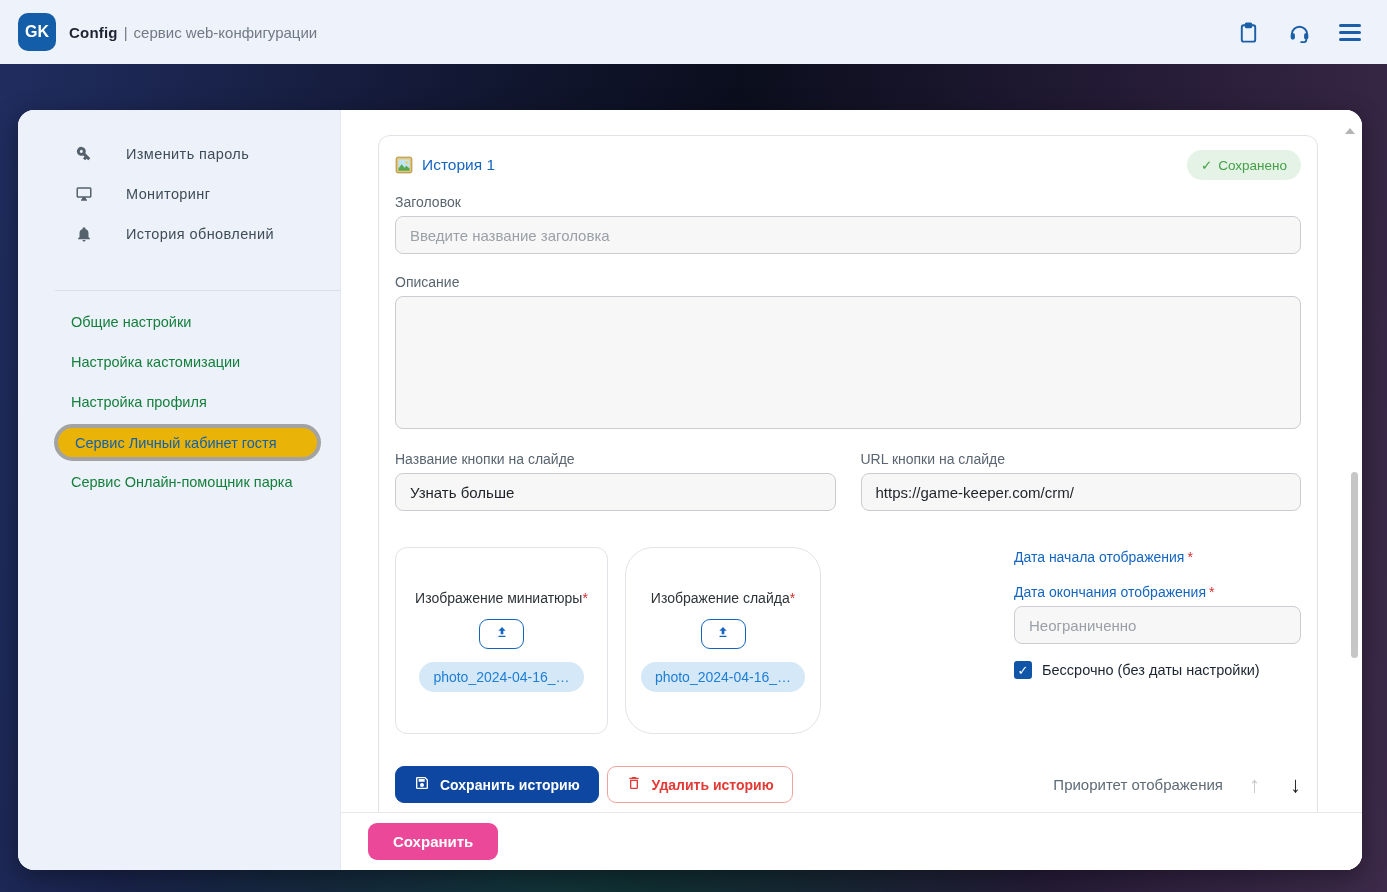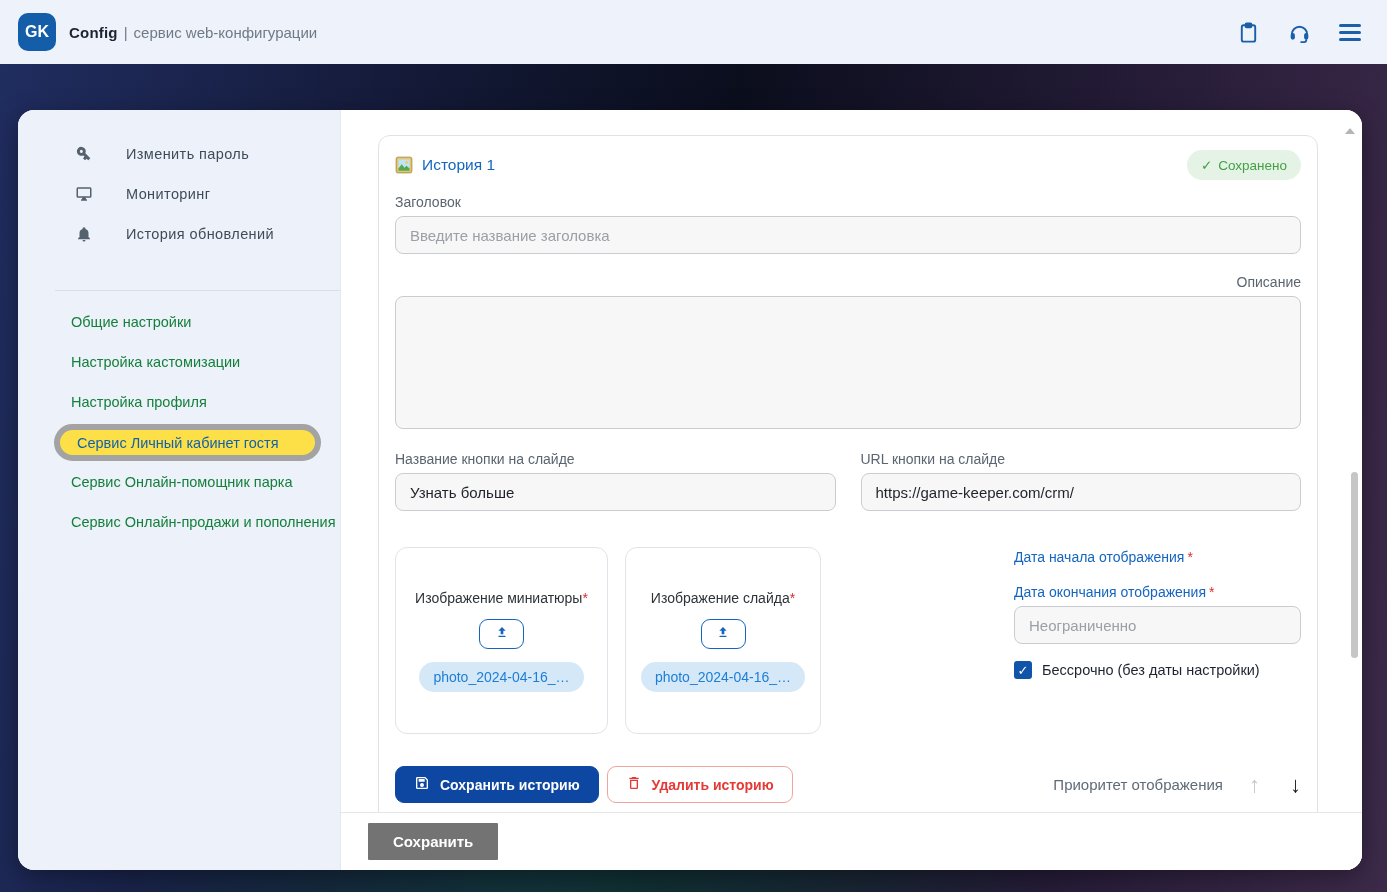--- a/index.html
+++ b/index.html
@@ -35,49 +35,49 @@
   
   .sidebar { width:323px; flex-shrink:0; background:#edf1f9; border-right:1px solid #e2e7f0; padding-top:24px; }
   .side-top-item { height:40px; display:flex; align-items:center; padding-left:56px; gap:32px; cursor:pointer; }
   .side-ico { width:20px; height:20px; display:flex; align-items:center; justify-content:center; }
   .side-ico svg { width:18px; height:18px; }
   .side-top-label { font-size:14.5px; font-weight:500; letter-spacing:.4px; color:#3e4c59; }
   .side-divider { border:none; border-top:1px solid #d9dee8; margin:36px 0 11px 37px; }
   .side-item { height:40px; display:flex; align-items:center; padding-left:53px;
     font-size:14.5px; color:#15803d; cursor:pointer; }
   .side-item.active { height:37px; margin:2px 19px 1px 36px; padding-left:17px;
-    background:#fde047; border:6px solid #a3a3a3; border-radius:20px; color:#1360ab; }
+    background:#eab308; border:4px solid #a3a3a3; border-radius:20px; color:#1360ab; }
 
   
   .main { flex:1; position:relative; background:#fff; display:flex; flex-direction:column; }
   .main-scroll { height:702px; overflow:hidden; padding-top:25px; position:relative; }
   .story-card { margin:0 44px 0 37px; border:1px solid #dfe2e6; border-radius:12px;
     padding:14px 16px 40px; height:720px; }
 
   .card-head { display:flex; align-items:center; height:30px; }
   .story-title { margin-left:9px; font-size:15.5px; color:#1565c0; }
   .pic-ico svg { width:18px; height:18px; vertical-align:middle; }
   .status-badge { margin-left:auto; background:#e4f3e5; color:#43a047; font-size:13.5px;
     border-radius:16px; padding:7px 14px; display:flex; gap:6px; align-items:center; }
 
   .field-label { margin-top:14px; font-size:14px; color:#5a6570; }
   .text-input { display:block; width:100%; height:38px; margin-top:6px; background:#f7f7f8;
     border:1px solid #c9cdd1; border-radius:8px; padding:0 14px; font-size:15px;
     font-family:inherit; color:#1f2328; font-weight:500; }
   .text-input::placeholder { color:#9aa0a6; font-weight:400; }
   textarea.text-input { height:133px; resize:none; padding-top:10px; }
-  .desc-label { margin-top:20px;text-align:right; }
+  .desc-label { margin-top:20px; }
 
   .two-col { margin-top:22px; display:grid; grid-template-columns:1fr 1fr; column-gap:25px; }
   .two-col .field-label { margin-top:0; }
 
   .media-row { margin-top:36px; display:flex; align-items:flex-start; }
   .upload-card { width:213px; height:187px; border:1px solid #e0e3e7; border-radius:12px;
     display:flex; flex-direction:column; align-items:center; justify-content:center; }
-  .upload-card.slide { width:196px; margin-left:17px; }
+  .upload-card.slide { width:196px; margin-left:17px;border-radius:28px; }
   .upload-label { font-size:14px; color:#2e3338; }
   .req { color:#d32f2f; }
   .upload-btn { margin-top:13px; width:45px; height:30px; background:#fff; border:1.5px solid #1565c0;
     border-radius:9px; cursor:pointer; display:flex; align-items:center; justify-content:center; }
   .upload-btn svg { width:16px; height:16px; }
   .file-pill { margin-top:13px; max-width:172px; background:#d5e8f8; color:#1d7ed6; font-size:14px;
     border-radius:16px; padding:7px 14px; white-space:nowrap; overflow:hidden;
     text-overflow:ellipsis; cursor:pointer; }
 
   .dates-col { margin-left:auto; width:287px; padding-top:2px; }
@@ -96,22 +96,22 @@
   .btn-save-story { background:#0d47a1; border:1px solid #0d47a1; color:#fff; }
   .btn-delete-story { background:#fff; border:1px solid #f0a49d; color:#e53935; margin-left:8px; }
   .priority-group { margin-left:auto; display:flex; align-items:center; }
   .priority-label { font-size:15px; color:#5f6b76; }
   .arrow-btn { background:none; border:none; font-size:22px; line-height:1; cursor:pointer; }
   .arrow-up { margin-left:26px; color:#c8c8c8; }
   .arrow-down { margin-left:30px; color:#1b1b1b; }
 
   .main-footer { height:58px; border-top:1px solid #e7e7e7; display:flex; align-items:center;
     padding-left:27px; background:#fff; }
-  .btn-save-disabled { height:37px; padding:0 25px; border:none; border-radius:1px;
-    background:#737373; color:#fff; font-weight:700; font-size:15px; font-family:inherit; cursor:default; }
+  .btn-save-disabled { height:37px; padding:0 25px; border:none; border-radius:9px;
+    background:#ec4899; color:#fff; font-weight:700; font-size:15px; font-family:inherit; cursor:default; }
 
   
   .scroll-up-arrow { position:absolute; top:18px; right:7px; width:0; height:0;
     border-left:5px solid transparent; border-right:5px solid transparent;
     border-bottom:6px solid #b5b5b5; cursor:pointer; }
   .scroll-thumb { position:absolute; top:362px; right:4px; width:7px; height:186px;
     background:#c6c6c6; border-radius:4px; cursor:pointer; }
 </style>
 </head>
 <body>
@@ -188,23 +188,20 @@
       </div>
       <div class="side-item">
         <span>Настройка профиля</span>
       </div>
       <div class="side-item active">
         <span>Сервис Личный кабинет гостя</span>
       </div>
       <div class="side-item">
         <span>Сервис Онлайн-помощник парка</span>
       </div>
-      <div class="side-item">
-        <span>Сервис Онлайн-продажи и пополнения</span>
-      </div>
     </nav>
 
     <main class="main">
       <div class="main-scroll">
 
         <section class="story-card">
 
           <div class="card-head">
             <span class="pic-ico">
               <svg viewBox="0 0 24 24">

